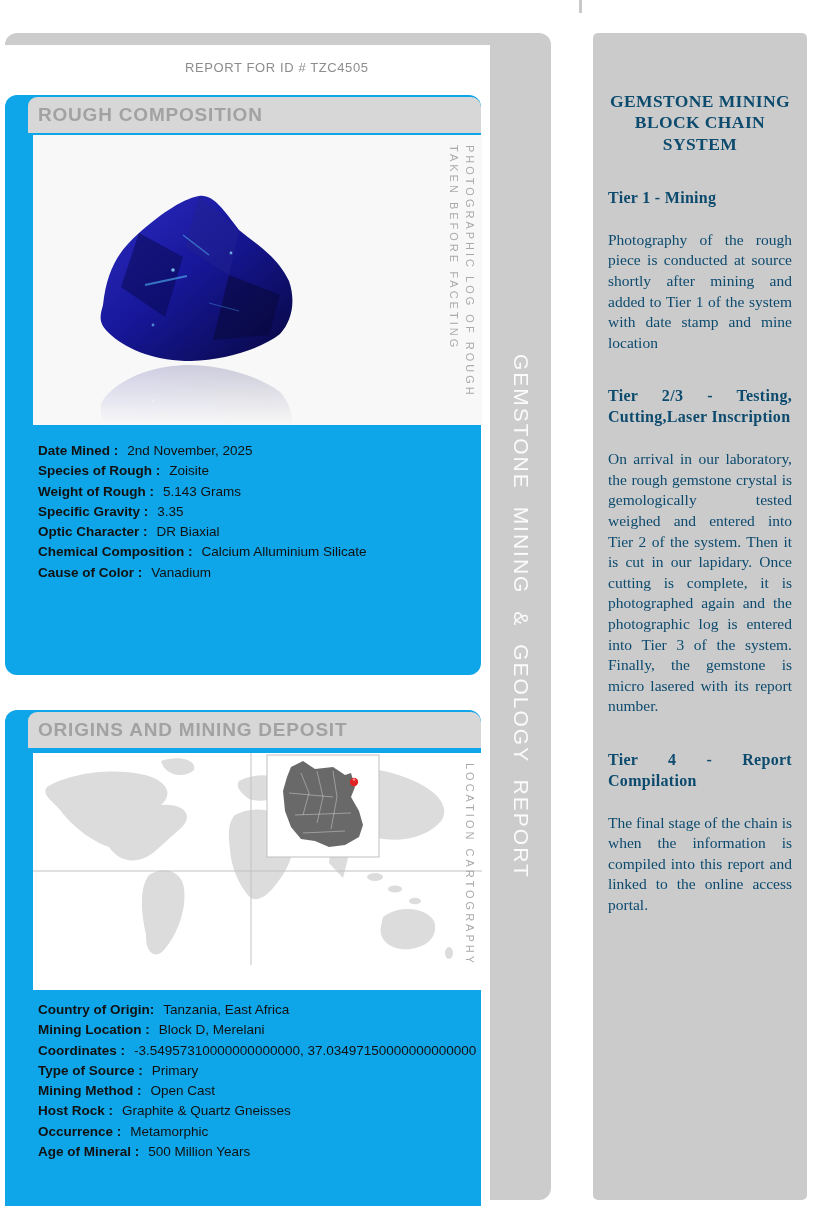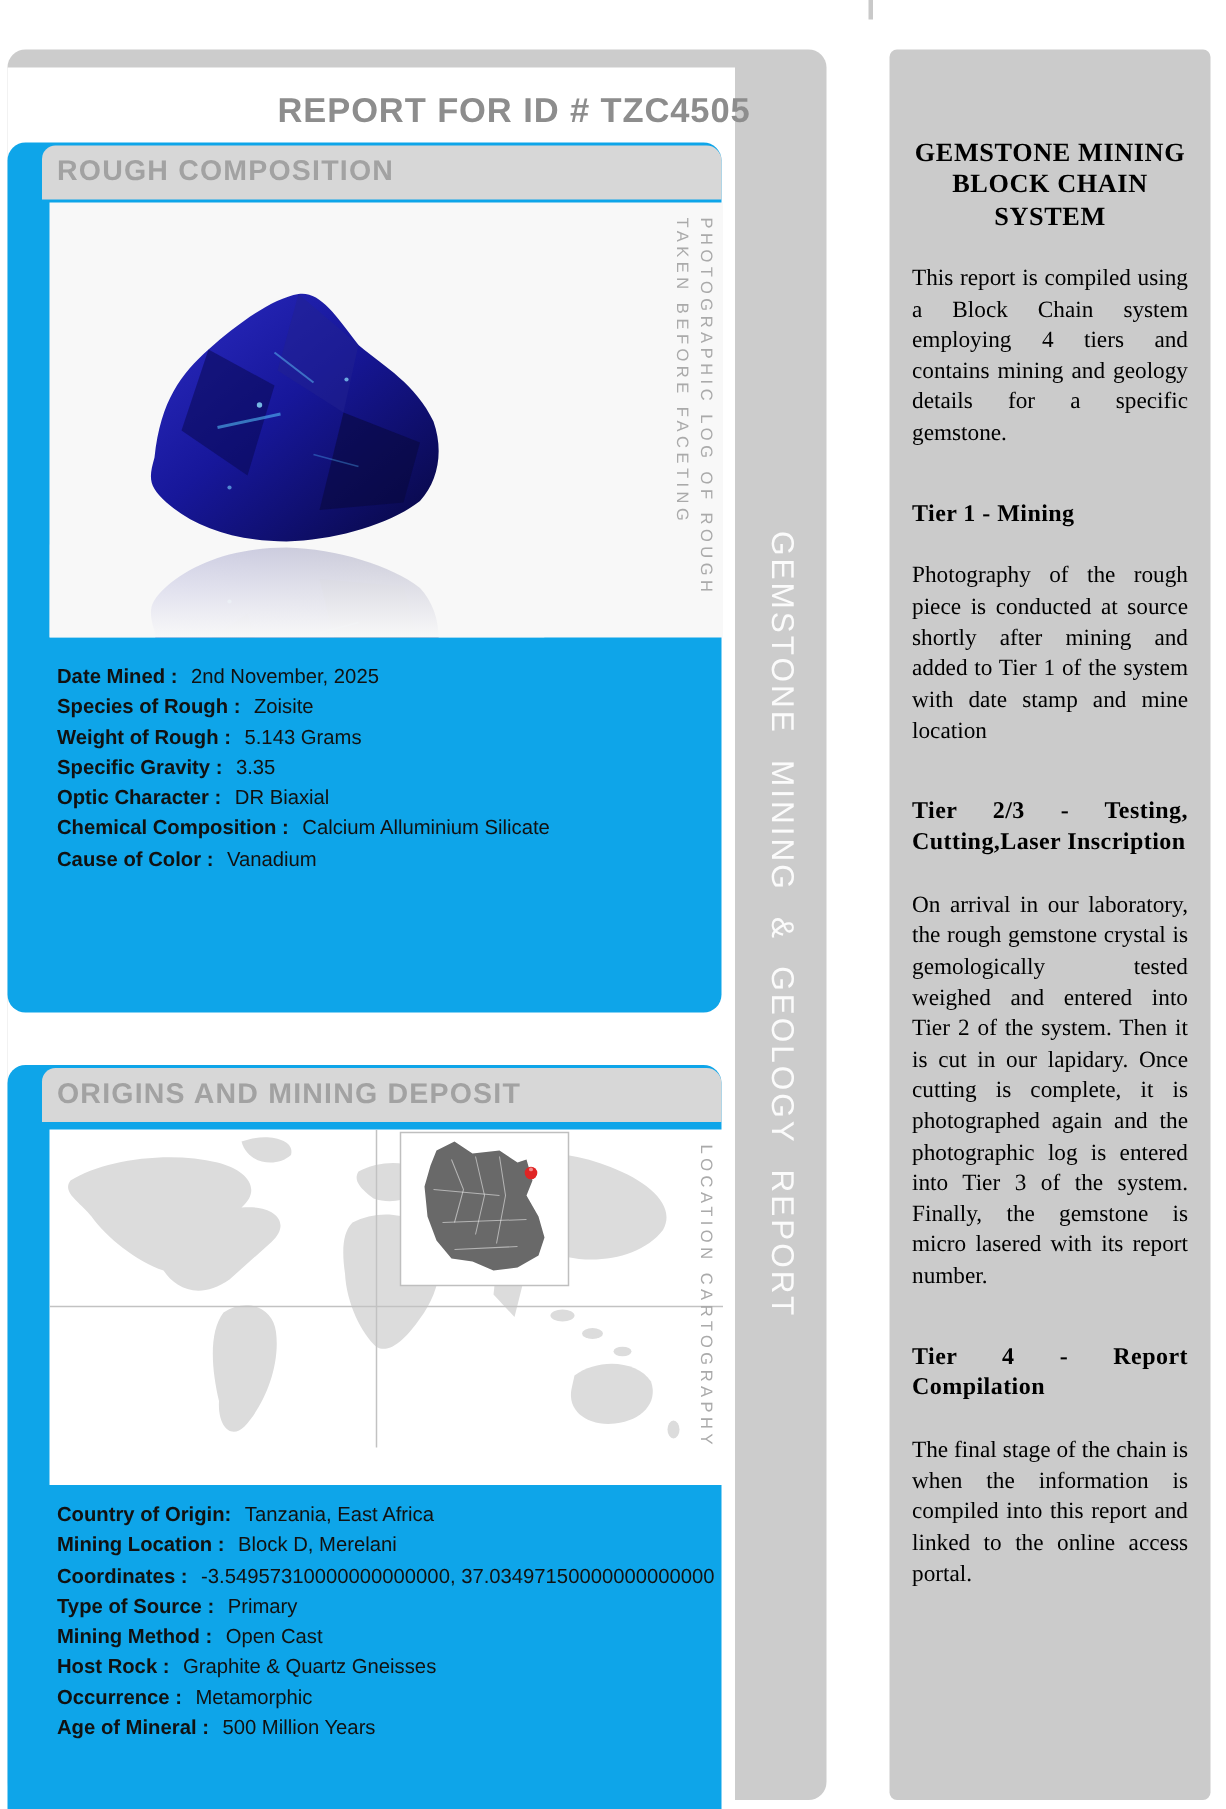--- a/index.html
+++ b/index.html
@@ -16,21 +16,21 @@
   .frame{left:5px;top:33px;width:546px;height:1167px;background:#cccccc;border-radius:12px;}
   .frame-cover{left:5px;top:45px;width:485px;height:1161px;background:#ffffff;}
 
   .ribbon{left:490px;top:33px;width:61px;height:1167px;display:flex;align-items:center;justify-content:center;}
   .ribbon-text{
     writing-mode:vertical-rl;text-orientation:mixed;white-space:nowrap;
     font-size:21px;letter-spacing:2px;word-spacing:9px;color:rgba(255,255,255,0.92);
   }
 
   .report-title{
-    left:185px;top:60px;font-size:23px;font-weight:bold;color:#8d8d8d;letter-spacing:0.6px;
+    left:185px;top:60px;font-size:13px;font-weight:normal;color:#8d8d8d;letter-spacing:0.6px;
   }
 
   
   .card{background:#0ea5e9;border-radius:12px;}
   .card-rough{left:5px;top:95px;width:476px;height:580px;}
   .card-origins{left:5px;top:710px;width:476px;height:598px;}
   .card-header{
     position:absolute;left:23px;top:2px;right:0;height:36px;background:#d7d7d7;
     border-radius:9px 10px 0 0;display:flex;align-items:center;
   }
@@ -54,21 +54,21 @@
   .fields-rough{top:348px;}
   .fields-origins{top:292px;}
   .frow{height:20.3px;font-size:13.5px;color:#111111;white-space:nowrap;}
   .flbl{font-weight:bold;}
   .fval{margin-left:9px;margin-top:41px;}
 
   
   .sidebar{
     left:593px;top:33px;width:214px;height:1167px;background:#cbcbcb;border-radius:5px;
     box-sizing:border-box;padding:58px 15px 0 15px;
-    font-family:"Liberation Serif",serif;color:#000000;
+    font-family:"Liberation Serif",serif;color:#0c4a6e;
   }
   .sb-title{
     text-align:center;font-weight:bold;font-size:17.5px;line-height:1.22;letter-spacing:0.4px;
   }
   .sb-para{
     margin-top:21px;font-size:15.5px;line-height:1.33;text-align:justify;
   }
   .sb-head{
     margin-top:33px;font-size:16px;font-weight:bold;text-align:justify;line-height:1.3;letter-spacing:0.3px;
   }
@@ -189,21 +189,20 @@
     <div class="frow"><span class="flbl">Type of Source :</span><span class="fval">Primary</span></div>
     <div class="frow"><span class="flbl">Mining Method :</span><span class="fval">Open Cast</span></div>
     <div class="frow"><span class="flbl">Host Rock :</span><span class="fval">Graphite &amp; Quartz Gneisses</span></div>
     <div class="frow"><span class="flbl">Occurrence :</span><span class="fval">Metamorphic</span></div>
     <div class="frow"><span class="flbl">Age of Mineral :</span><span class="fval">500 Million Years</span></div>
   </div>
 </div>
 
 <div class="abs sidebar">
   <div class="sb-title">GEMSTONE MINING BLOCK CHAIN SYSTEM</div>
-  <div class="sb-para">This report is compiled using a Block Chain system employing 4 tiers and contains mining and geology details for a specific gemstone.</div>
 
   <div class="sb-head">Tier 1 - Mining</div>
   <div class="sb-para">Photography of the rough piece is conducted at source shortly after mining and added to Tier 1 of the system with date stamp and mine location</div>
 
   <div class="sb-head">Tier 2/3 - Testing, Cutting,Laser Inscription</div>
   <div class="sb-para">On arrival in our laboratory, the rough gemstone crystal is gemologically tested weighed and entered into Tier 2 of the system. Then it is cut in our lapidary. Once cutting is complete, it is photographed again and the photographic log is entered into Tier 3 of the system. Finally, the gemstone is micro lasered with its report number.</div>
 
   <div class="sb-head">Tier 4 - Report Compilation</div>
   <div class="sb-para">The final stage of the chain is when the information is compiled into this report and linked to the online access portal.</div>
 </div>

